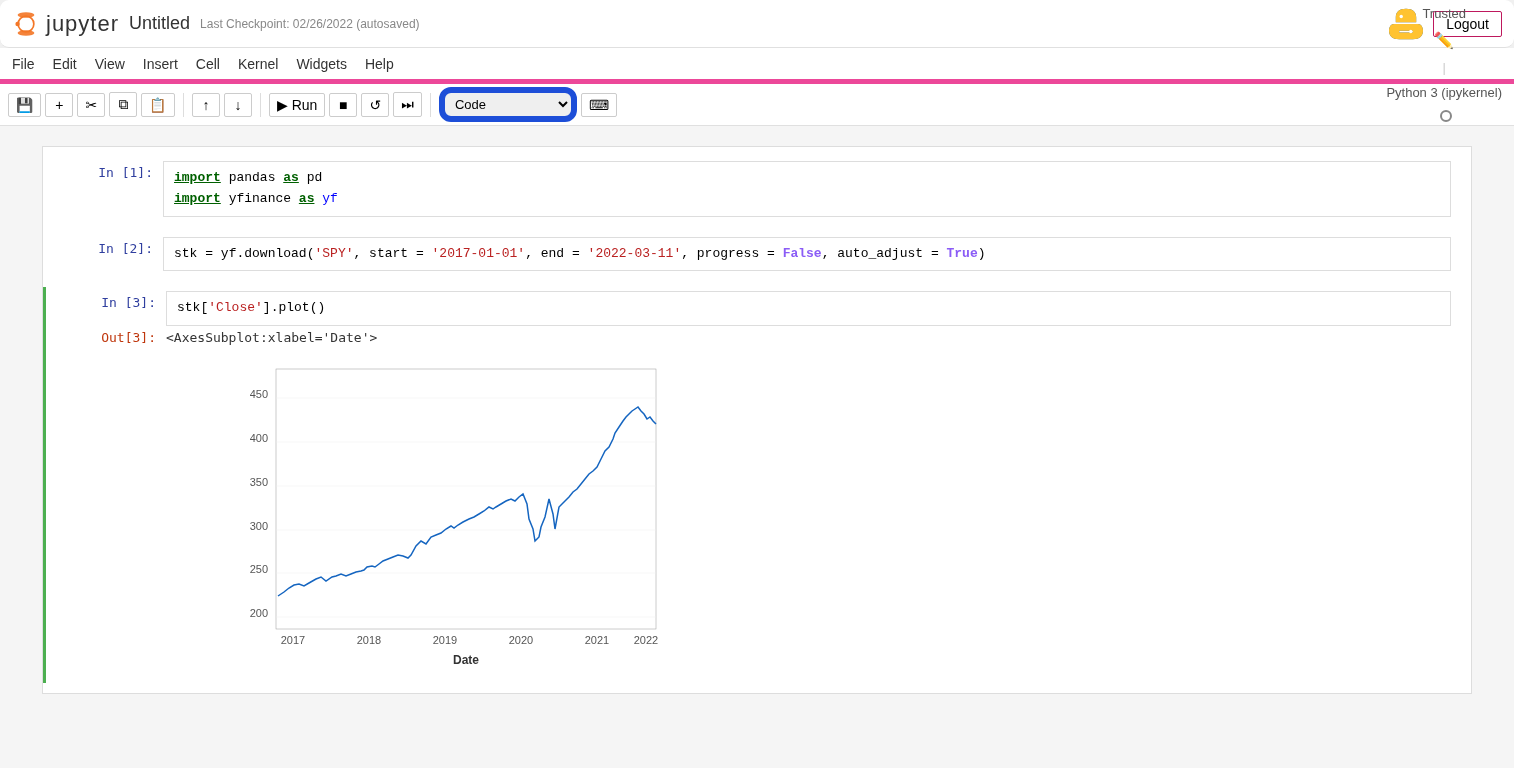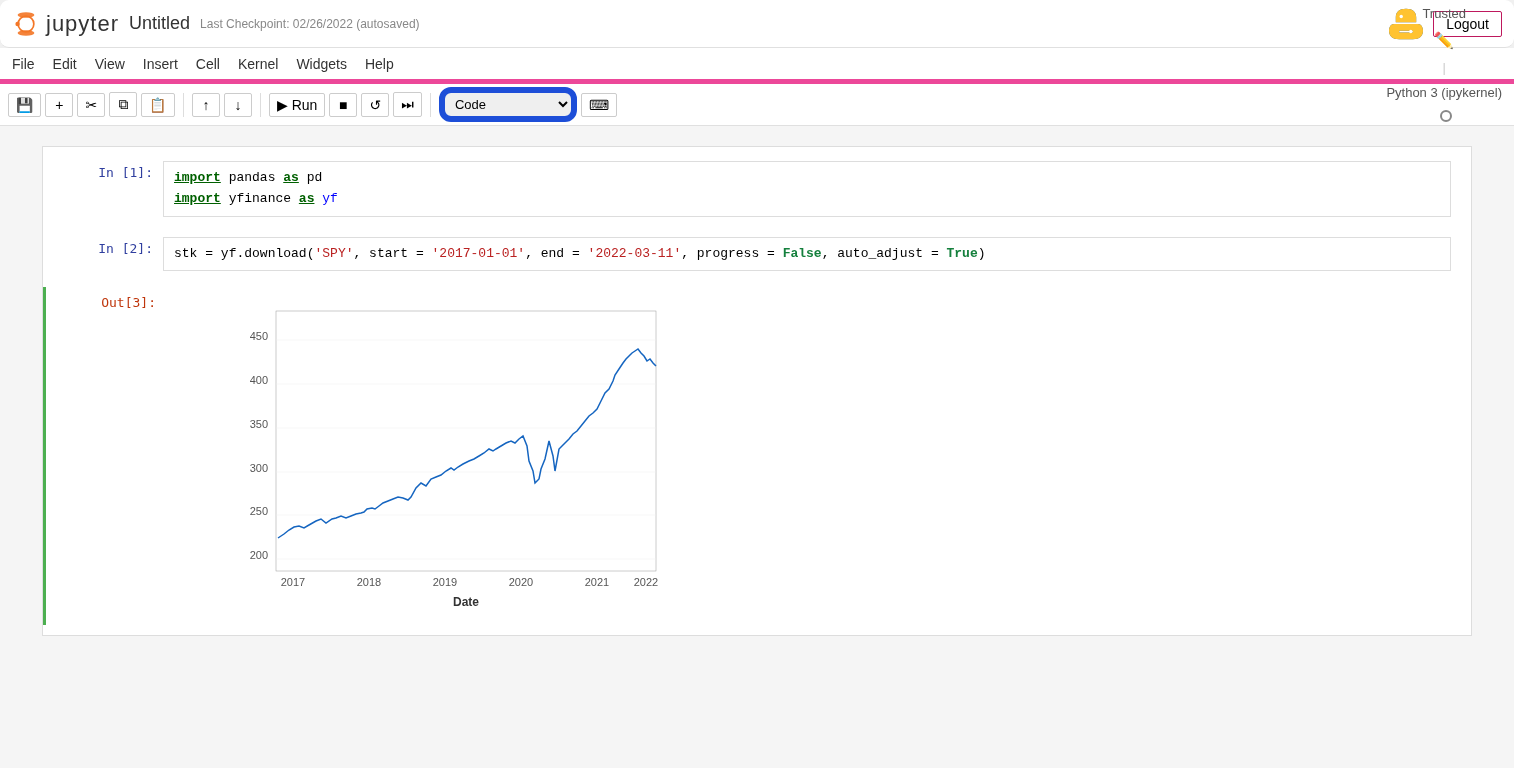--- a/index.html
+++ b/index.html
@@ -62,21 +62,21 @@
     .cell-box {
       border: 1px solid #ddd; padding: 6px 10px;
       font-family: 'Courier New', monospace; font-size: 13px;
       background: white; line-height: 1.5;
     }
     .cell-inactive { border-left: 3px solid transparent; margin-left: -3px; }
 
     
     .kw { color: #006000; font-weight: bold; text-decoration: underline; } 
     .str { color: #BA2121; } 
-    .kw2 { color: #15803d; font-weight: bold; }
+    .kw2 { color: #8b5cf6; font-weight: bold; }
 
     
     .out-text { font-family: monospace; font-size: 13px; color: #333; padding: 4px 0; }
 
     
     #chart-container { margin: 10px 0 10px 60px; }
     #chart-svg { display: block; }
 
     
     .cell-separator { height: 12px; }
@@ -198,24 +198,35 @@
           </div>
         </div>
       </div>
     </div>
 
     <div class="cell-separator"></div>
 
     <div class="cell" style="border-left: 3px solid #4CAF50; padding-left: 0;">
       <div style="flex:1;">
 
+        <div class="cell-input-area">
+          <div class="cell-prompt">In [3]:</div>
+          <div class="cell-content">
+            <div class="cell-box" style="font-family:'Courier New',monospace; font-size:13px; line-height:1.6;">
+              <div>
+                <span>stk</span><span>[</span><span class="str">'Close'</span><span>]</span><span>.</span><span>plot()</span>
+              </div>
+            </div>
+          </div>
+        </div>
 
         <div class="cell-input-area" style="margin-top:0;">
           <div class="cell-prompt out">Out[3]:</div>
           <div class="cell-content">
+            <div class="out-text">&lt;AxesSubplot:xlabel='Date'&gt;</div>
 
             <div id="chart-container">
               <svg id="chart-svg" width="450" height="310" viewBox="0 0 450 310">
 
                 <rect x="50" y="10" width="380" height="260" fill="white" stroke="#999" stroke-width="0.5"></rect>
 
                 <text x="42" y="258" font-size="11" text-anchor="end" fill="#555">200</text>
                 <text x="42" y="214" font-size="11" text-anchor="end" fill="#555">250</text>
                 <text x="42" y="171" font-size="11" text-anchor="end" fill="#555">300</text>
                 <text x="42" y="127" font-size="11" text-anchor="end" fill="#555">350</text>

